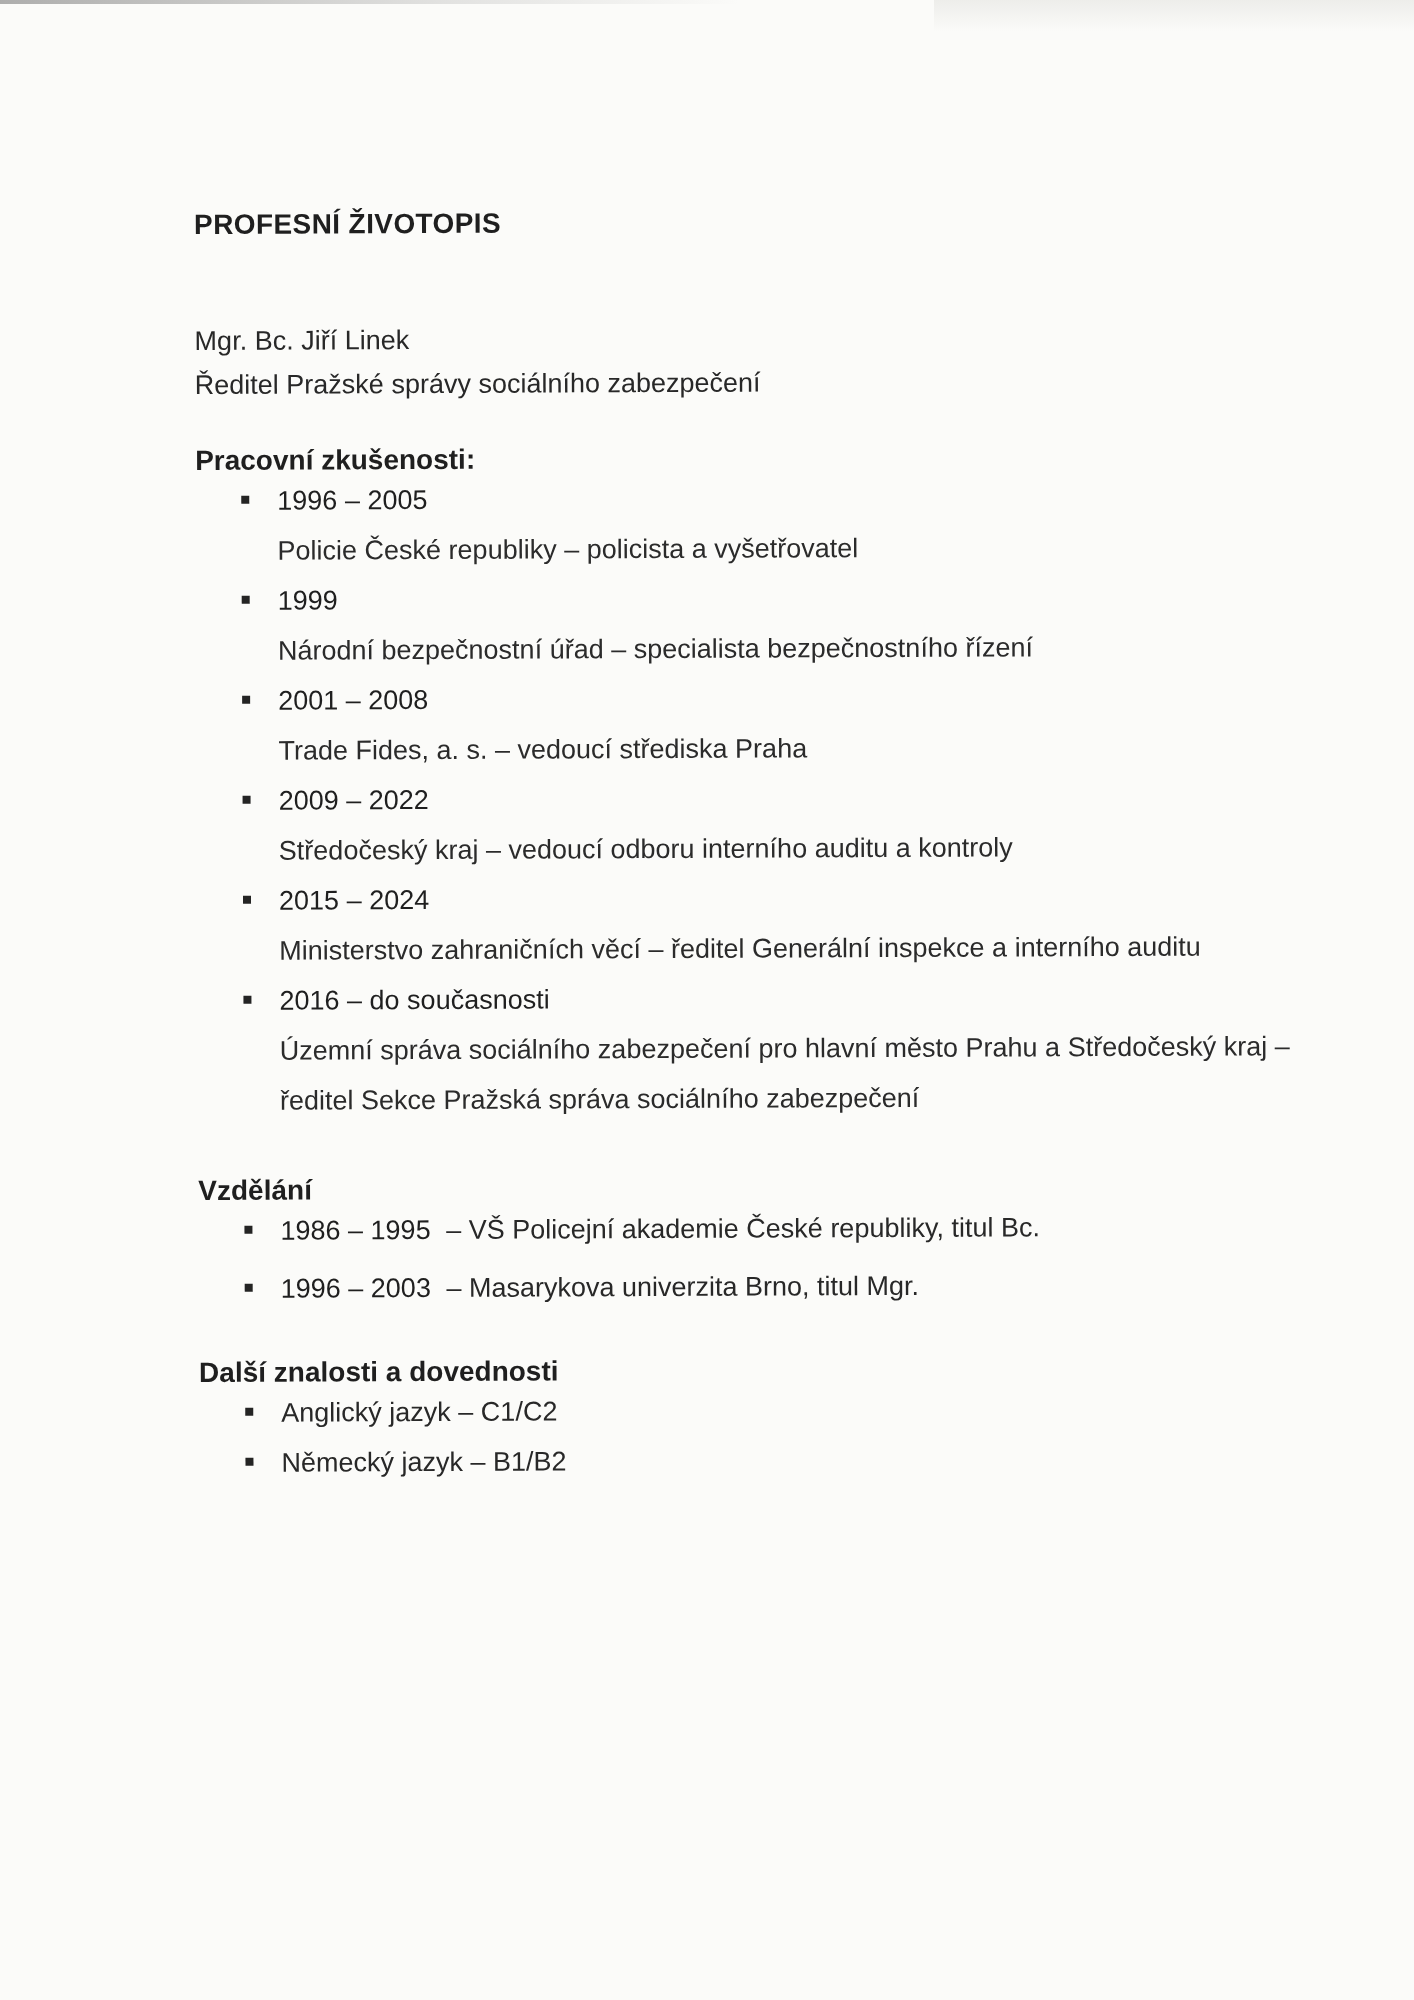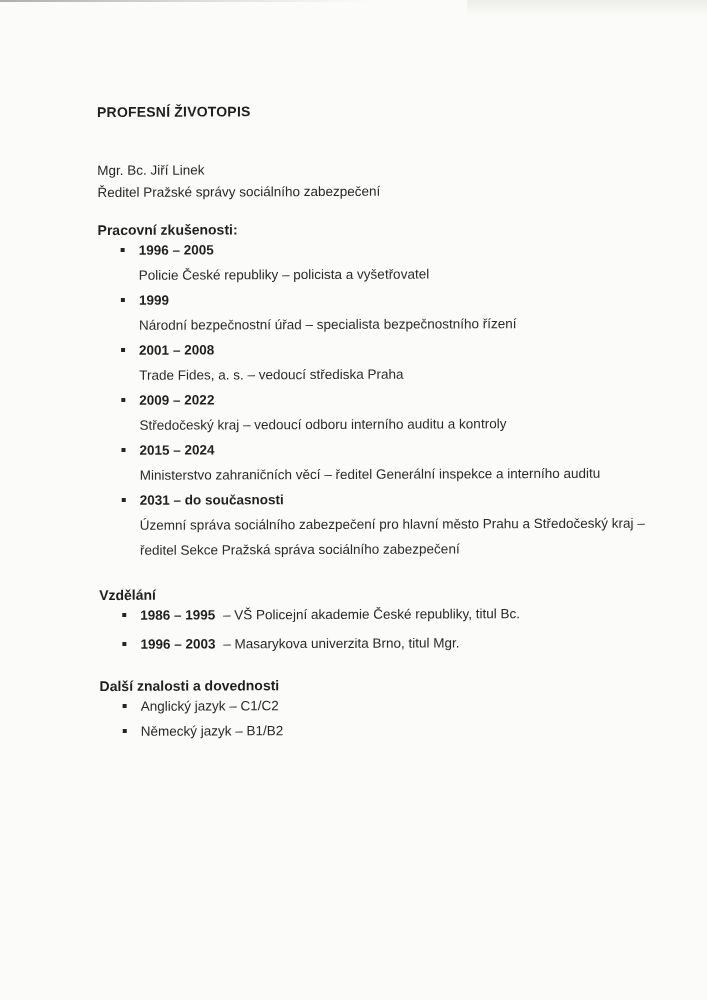--- a/index.html
+++ b/index.html
@@ -75,21 +75,21 @@
 
   .bullet {
     position: absolute;
     left: 0;
     top: 10px;
     width: 4px;
     height: 4px;
     background: #242424;
   }
   .period {
-    font-weight: bold;
+    font-weight: normal;
     color: #1f1f1f;
   }
   .desc {
     display: block;
     white-space: pre-line;
     color: #2b2b2b;
   }
   .inline-detail { margin-left: 4px; }
 </style>
 </head>
@@ -130,21 +130,21 @@
       <span class="period">2009 – 2022</span>
       <span class="desc">Středočeský kraj – vedoucí odboru interního auditu a kontroly</span>
     </li>
     <li>
       <span class="bullet"></span>
       <span class="period">2015 – 2024</span>
       <span class="desc">Ministerstvo zahraničních věcí – ředitel Generální inspekce a interního auditu</span>
     </li>
     <li>
       <span class="bullet"></span>
-      <span class="period">2031 – do současnosti</span>
+      <span class="period">2016 – do současnosti</span>
       <span class="desc">Územní správa sociálního zabezpečení pro hlavní město Prahu a Středočeský kraj –
 ředitel Sekce Pražská správa sociálního zabezpečení</span>
     </li>
   </ul>
 
   <div class="section-heading heading-education">Vzdělání</div>
 
   <ul class="cv-list list-education">
     <li>
       <span class="bullet"></span>

